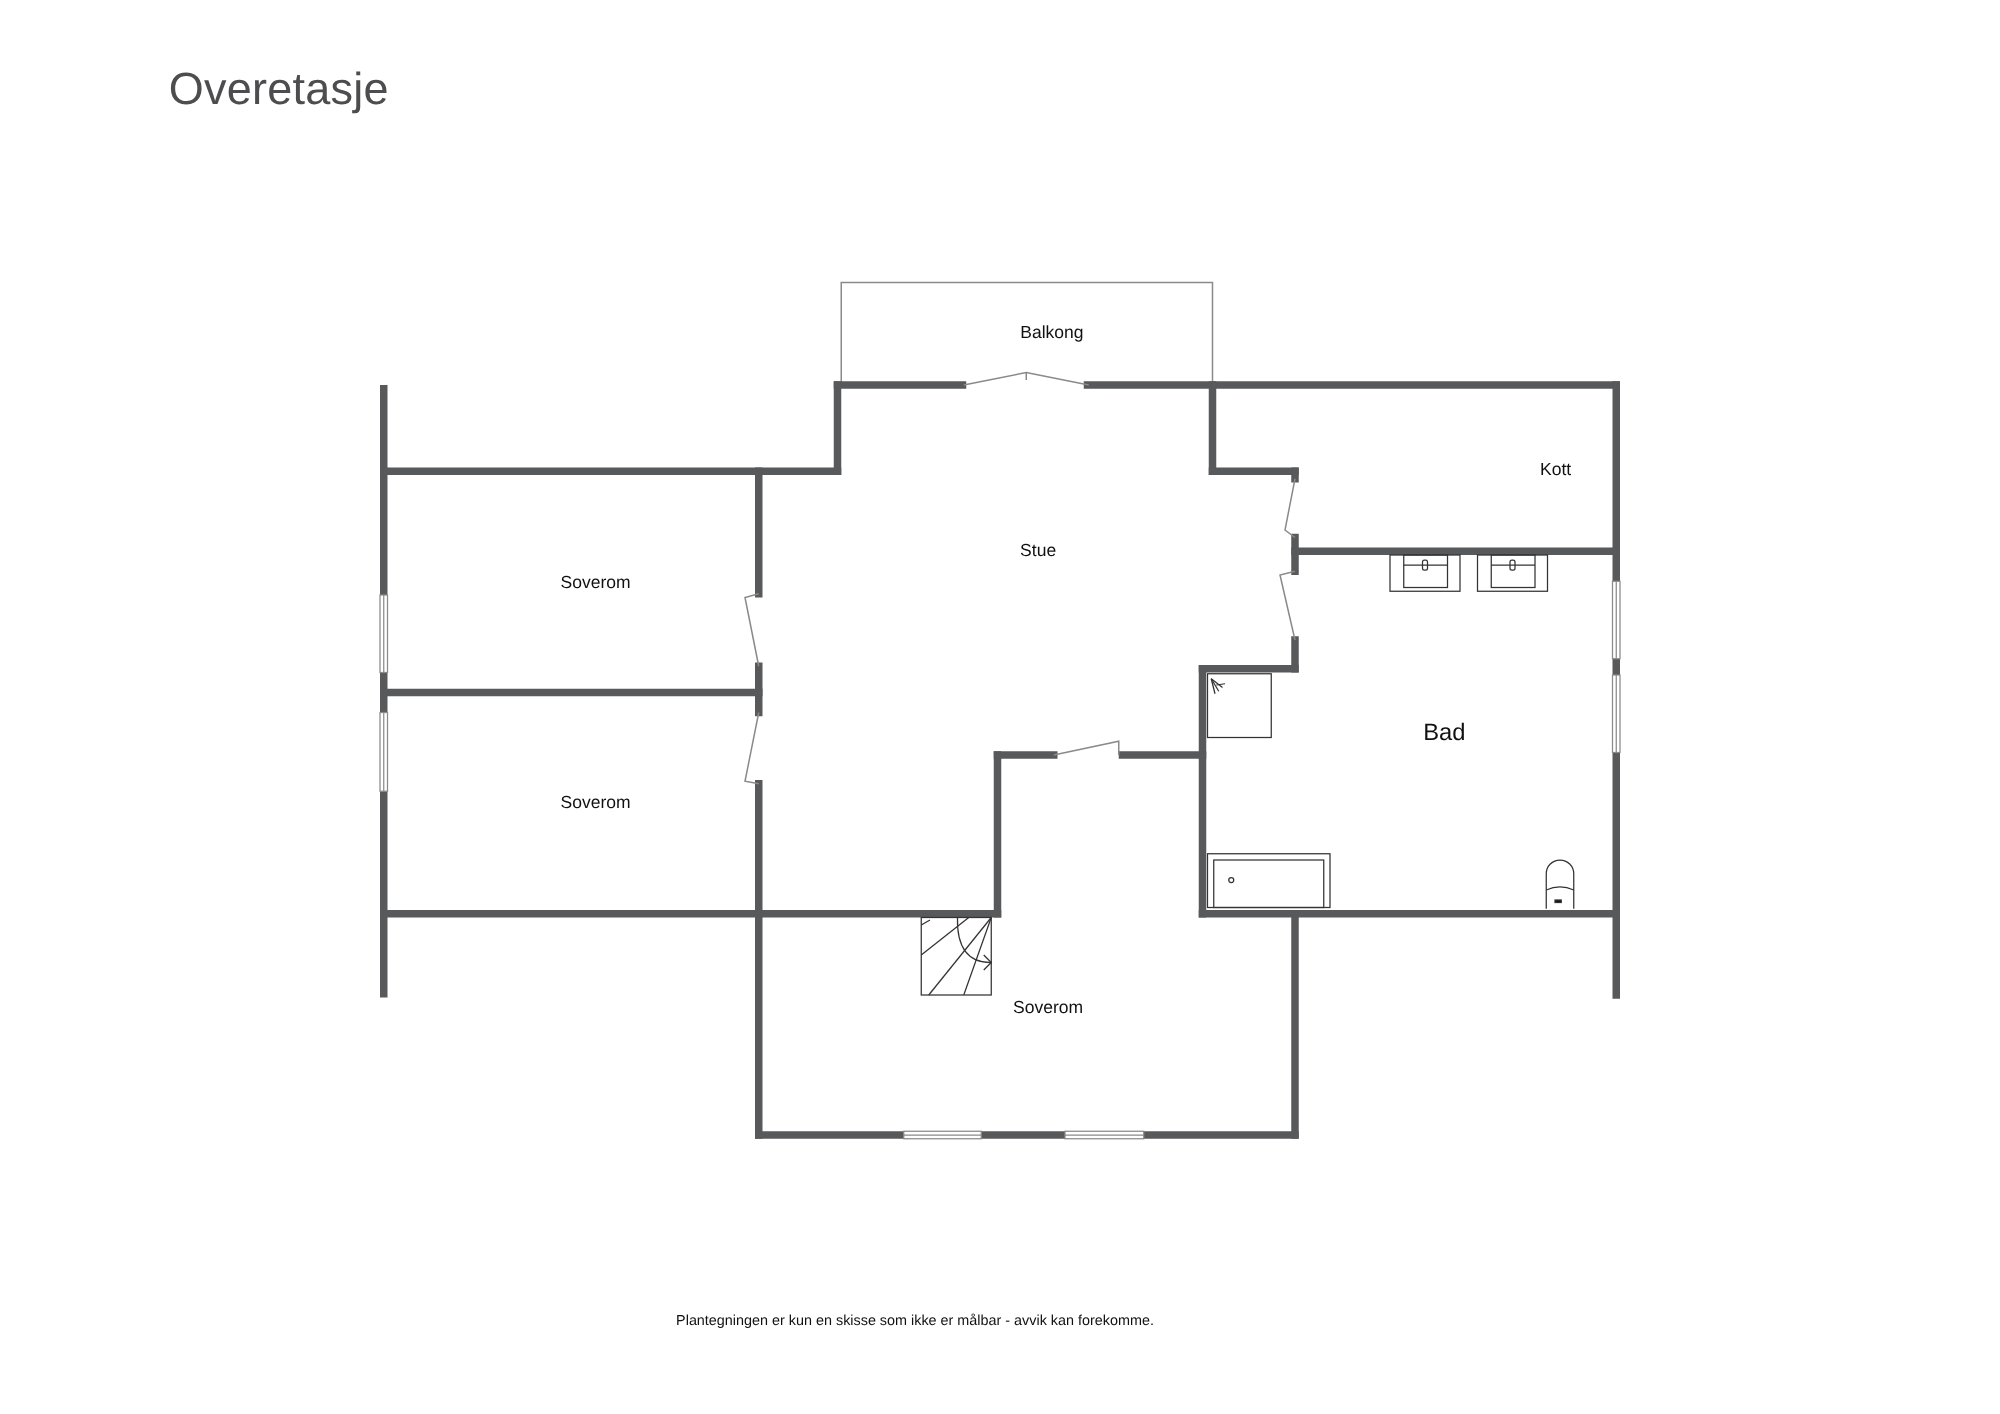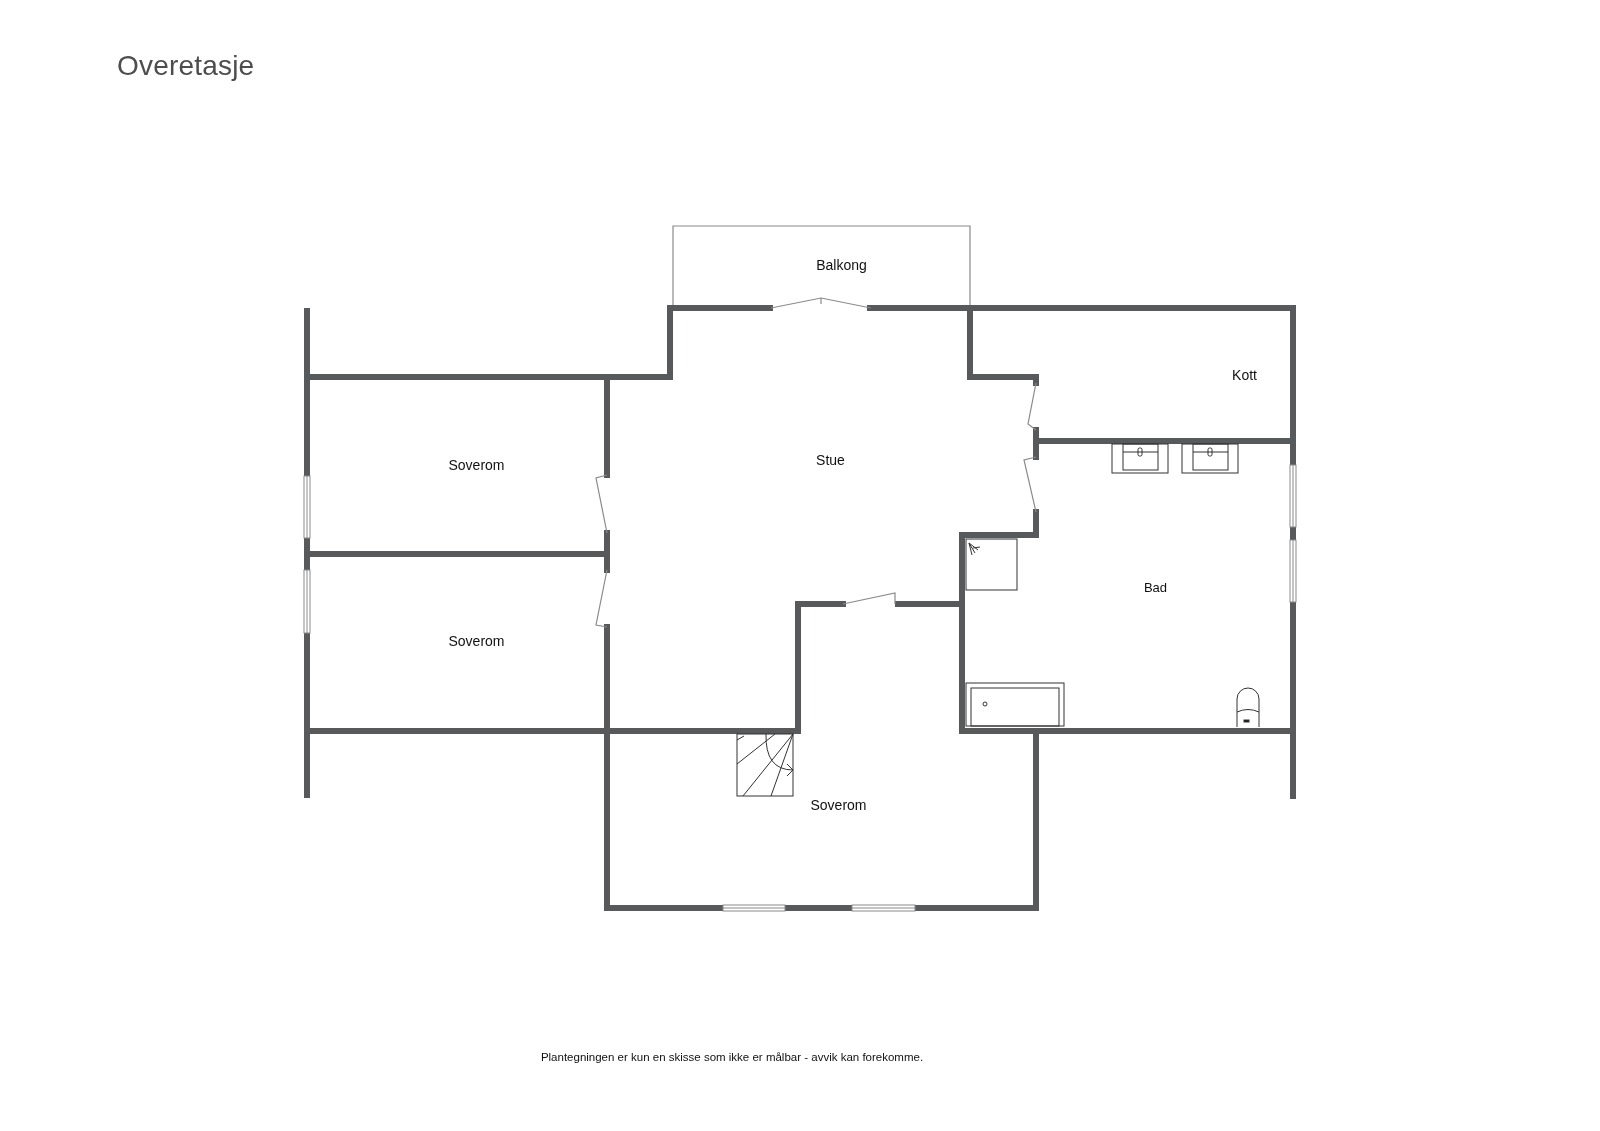--- a/index.html
+++ b/index.html
@@ -1,20 +1,20 @@
 <!DOCTYPE html>
 <html><head>
   <meta charset="utf-8">
   <style>
     html, body { margin: 0; padding: 0; background: #ffffff; }
     body { width: 1600px; height: 1131px; position: relative; overflow: hidden; font-family: "Liberation Sans", sans-serif; }
-    .title { position: absolute; left: 117px; top: 50px; font-size: 28px; color: #4d4d4f; letter-spacing: 0.2px; }
+    .title { position: absolute; left: 135px; top: 50px; font-size: 36px; color: #4d4d4f; letter-spacing: 0.2px; }
     .plan { position: absolute; left: 0; top: 0; }
     .room-label { position: absolute; transform: translate(-50%, -50%); font-size: 14px; color: #111; white-space: nowrap; padding-left: 41px; }
-    .room-label.big { font-size: 13px; }
+    .room-label.big { font-size: 19px; }
     .footer { position: absolute; left: 0; width: 1464px; top: 1050px; text-align: center; font-size: 11.5px; color: #111; line-height: 14px; }
   </style>
 </head>
 <body>
 
 <div class="title">Overetasje</div>
 
 <svg class="plan" width="1600" height="1131" viewBox="0 0 1600 1131" xmlns="http://www.w3.org/2000/svg">
 
   <g fill="none" stroke="#8a8a8a" stroke-width="1.2">
@@ -134,21 +134,21 @@
     <line x1="737" y1="764" x2="775" y2="734"></line>
     <line x1="743" y1="796" x2="793" y2="734"></line>
     <line x1="771" y1="796" x2="793" y2="734"></line>
     <line x1="737" y1="740" x2="744" y2="736"></line>
     <path d="M766,734 Q765,770 793,770"></path>
     <polyline points="787,764 793,770 787,776"></polyline>
   </g>
 </svg>
 
 <div class="room-label" style="left:821px; top:265px;">Balkong</div>
-<div class="room-label" style="left:810px; top:460px;text-align:center;">Stue</div>
+<div class="room-label" style="left:810px; top:440px;text-align:center;">Stue</div>
 <div class="room-label" style="left:1224px; top:375px;">Kott</div>
 <div class="room-label" style="left:456px; top:465px;">Soverom</div>
 <div class="room-label" style="left:456px; top:641px;">Soverom</div>
 <div class="room-label" style="left:818px; top:805px;">Soverom</div>
 <div class="room-label big" style="left:1135px; top:587px;">Bad</div>
 
 <div class="footer">
   <div>Plantegningen er kun en skisse som ikke er målbar - avvik kan forekomme.</div>
 </div>
 

